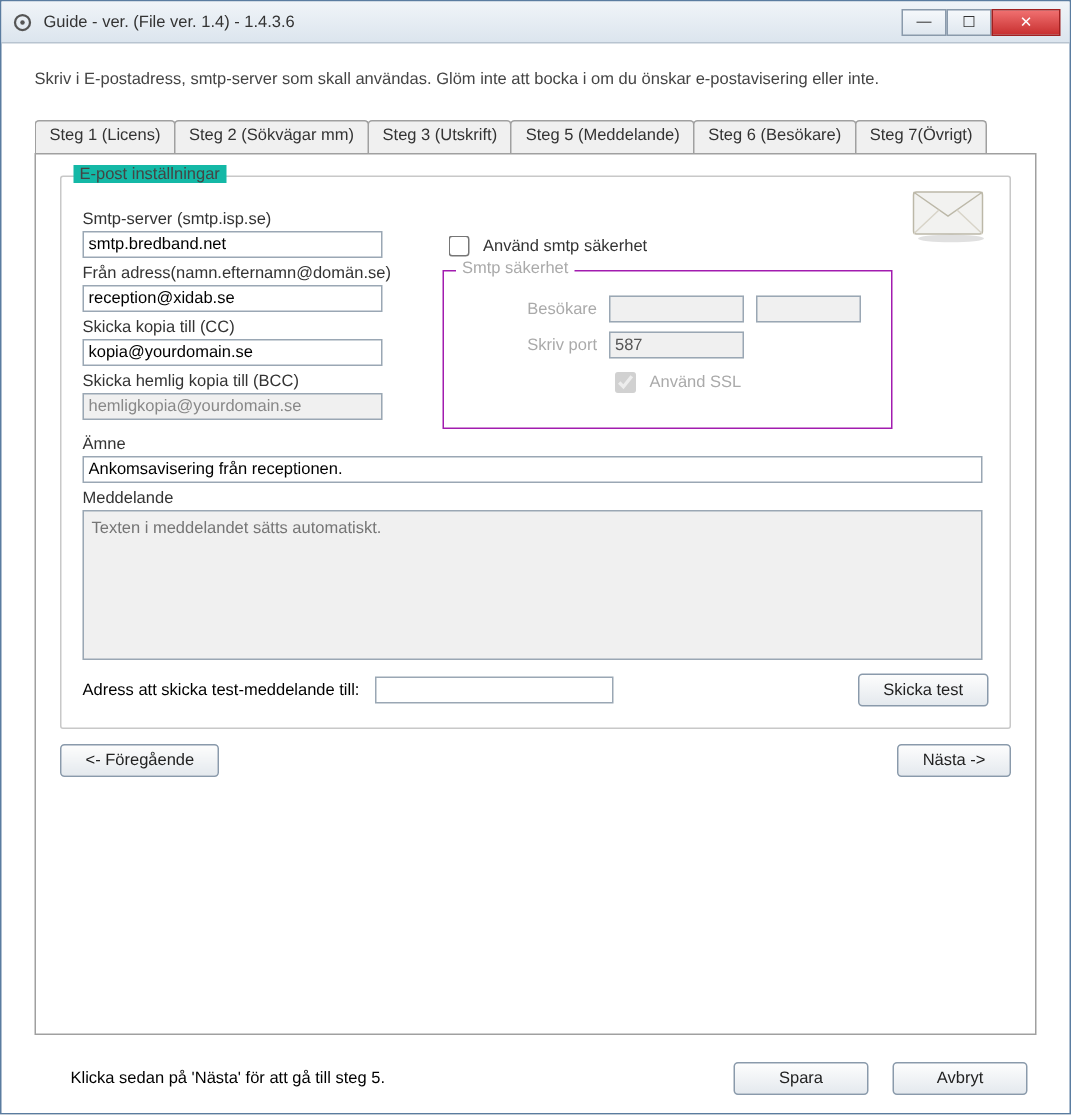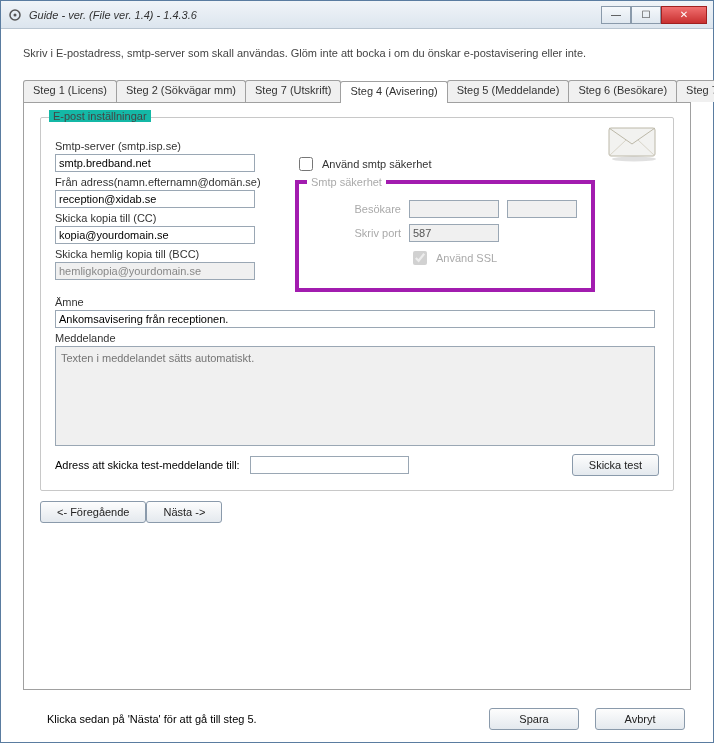--- a/index.html
+++ b/index.html
@@ -1,52 +1,52 @@
 <!DOCTYPE html>
 <html><head>
 <meta charset="utf-8">
 <style>
   * { box-sizing: border-box; font-family: "Segoe UI", Tahoma, sans-serif; font-size: 11px; }
   body { margin: 0; background: #d7dde3; width: 714px; height: 743px; overflow: hidden; }
   .window { width: 714px; height: 743px; background: #fff; border: 1px solid #5a7ca0; box-shadow: 0 0 8px rgba(0,0,0,0.3); }
   .titlebar { height: 28px; background: linear-gradient(#f0f4f8,#dce5ee); display: flex; align-items: center; padding: 0 6px; border-bottom: 1px solid #b8c4d0; }
   .titlebar .gear { width: 16px; height: 16px; margin-right: 6px; display:flex;align-items:center;justify-content:center;}
-  .title-text { color: #333; flex:1;font-style:italic;}
+  .title-text { color: #333; flex:1;}
   .winbtns { display:flex; gap:0;}
   .winbtn { width:30px; height:18px; border:1px solid #8a9aab; background: linear-gradient(#f5f8fb,#dfe7ef); display:flex;align-items:center;justify-content:center; font-size:10px; color:#333;}
   .winbtn.close { background: linear-gradient(#f07070,#c83030); color:#fff; width:46px; border-color:#a02020;}
   .content { padding: 16px 22px 12px 22px; height: calc(100% - 28px); display:flex; flex-direction:column;}
   .instruction { color:#444; line-height:1.5; margin-bottom: 18px;}
   .tabstrip { display:flex; height: 22px;}
   .tab { padding: 3px 9px 0 9px; border:1px solid #a0a0a0; border-bottom:none; background:#f0f0f0; margin-right:-1px; border-radius:3px 3px 0 0; color:#333; cursor:pointer; white-space:nowrap;}
   .tab.active { background:#fff; position:relative; z-index:2; top:1px; padding-bottom:1px;}
   .tabpanel { border:1px solid #a0a0a0; padding: 14px 16px; flex:1; position:relative; background:#fff;}
   .groupbox { border:1px solid #c8c8c8; border-radius:2px; padding: 18px 14px 14px 14px; position:relative; margin-bottom:10px;}
   .groupbox > .legend { position:absolute; top:-8px; left:8px; background:#14b8a6; padding:0 4px; color:#444;}
   .row { display:flex; gap:30px;}
   .col-left { width: 210px;}
   .lbl { display:block; color:#333; margin: 4px 0 2px 0;}
   input[type=text] { width: 200px; height:18px; border:1px solid #9aa7b4; padding:1px 3px; background:#fff;}
   input[readonly]{ background:#f0f0f0; color:#888;}
   input.wide { width: 600px;}
   textarea { width: 600px; height: 100px; border:1px solid #9aa7b4; background:#f0f0f0; color:#777; resize:none; padding:5px;}
-  .sec-group { border:4px solid #a21caf; padding: 10px 12px 14px 12px; position:relative; width:300px; margin-top:6px;}
+  .sec-group { border:1px solid #a21caf; padding: 10px 12px 14px 12px; position:relative; width:300px; margin-top:6px;}
   .sec-group .legend { position:absolute; top:-8px; left:8px; background:#fff; padding:0 4px; color:#aaa;}
   .sec-row { display:flex; align-items:center; margin:6px 0; gap:8px;}
   .sec-row .slabel { width:90px; text-align:right; color:#aaa;}
   .sec-row input[type=text]{ width:90px; background:#f0f0f0; color:#555;}
   .checkbox { display:flex; align-items:center; gap:6px; color:#333;}
   .checkbox.disabled { color:#aaa;}
   .btn { height:22px; padding:0 16px; border:1px solid #8a9aab; background: linear-gradient(#fdfdfd,#e4e9ee); border-radius:3px; cursor:pointer; color:#222;}
   .envelope { position:absolute; top:6px; right:12px; }
   .bottom-row { display:flex; align-items:center; gap:6px; margin-top:6px;}
   .test-lbl { margin-right:4px;}
   .test-input { flex:1; max-width:300px;}
   .ankom-row { display:flex; align-items:center; gap:14px; margin-top:6px;}
-  .navrow { display:flex; margin-top:10px;}
+  .navrow { display:flex; justify-content:space-between; margin-top:10px;}
   .footer { display:flex; align-items:center; justify-content:space-between; padding: 18px 0 0 24px;}
   .footer .btns { display:flex; gap:16px; margin-right:6px;}
   input[type=checkbox]{ width:14px; height:14px;}
 </style>
 </head>
 <body>
 
 <div class="window">
   <div class="titlebar">
     <span class="gear">
@@ -62,22 +62,21 @@
       <div class="winbtn close">✕</div>
     </div>
   </div>
 
   <div class="content">
     <div class="instruction">Skriv i E-postadress, smtp-server som skall användas. Glöm inte att bocka i om du önskar e-postavisering eller inte.</div>
 
     <div class="tabstrip">
       <div class="tab">Steg 1 (Licens)</div>
       <div class="tab">Steg 2 (Sökvägar mm)</div>
-      <div class="tab">Steg 7 (Utskrift)</div>
-      <div class="tab active">Steg 4 (Avisering)</div>
+      <div class="tab">Steg 3 (Utskrift)</div>
       <div class="tab">Steg 5 (Meddelande)</div>
       <div class="tab">Steg 6 (Besökare)</div>
       <div class="tab">Steg 7(Övrigt)</div>
     </div>
 
     <div class="tabpanel">
 
       <div class="groupbox">
         <span class="legend">E-post inställningar</span>
 

